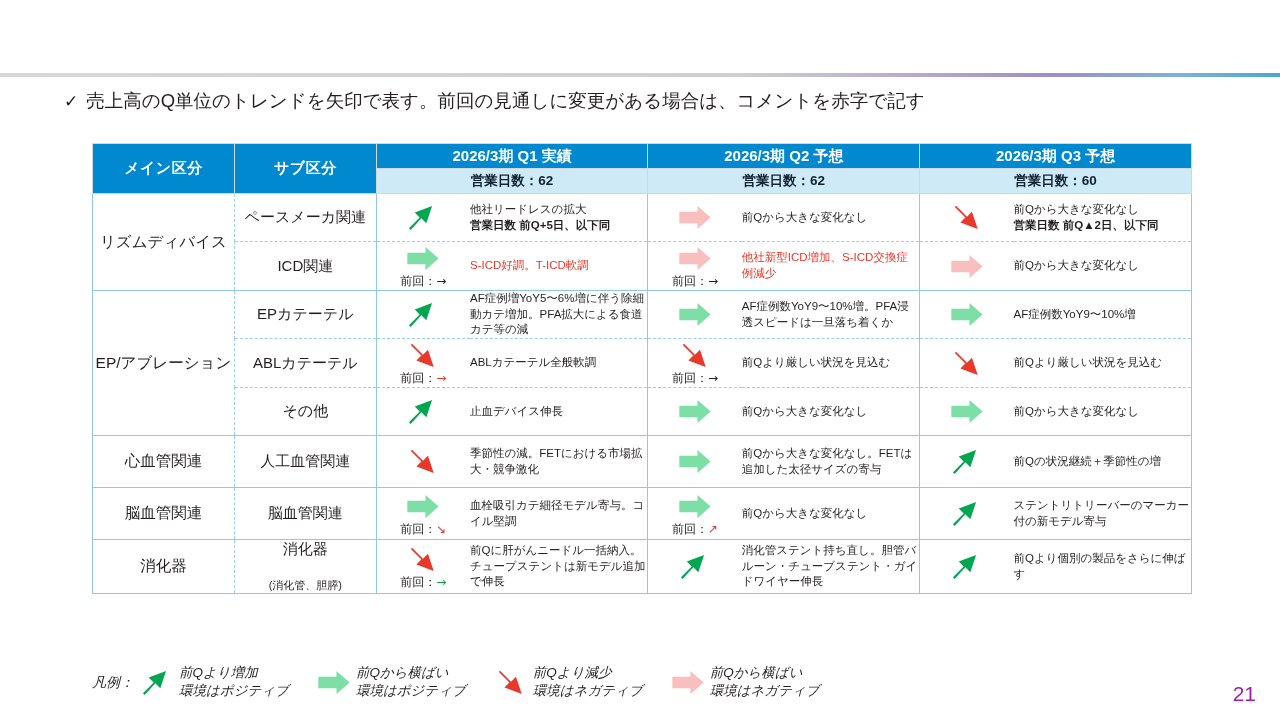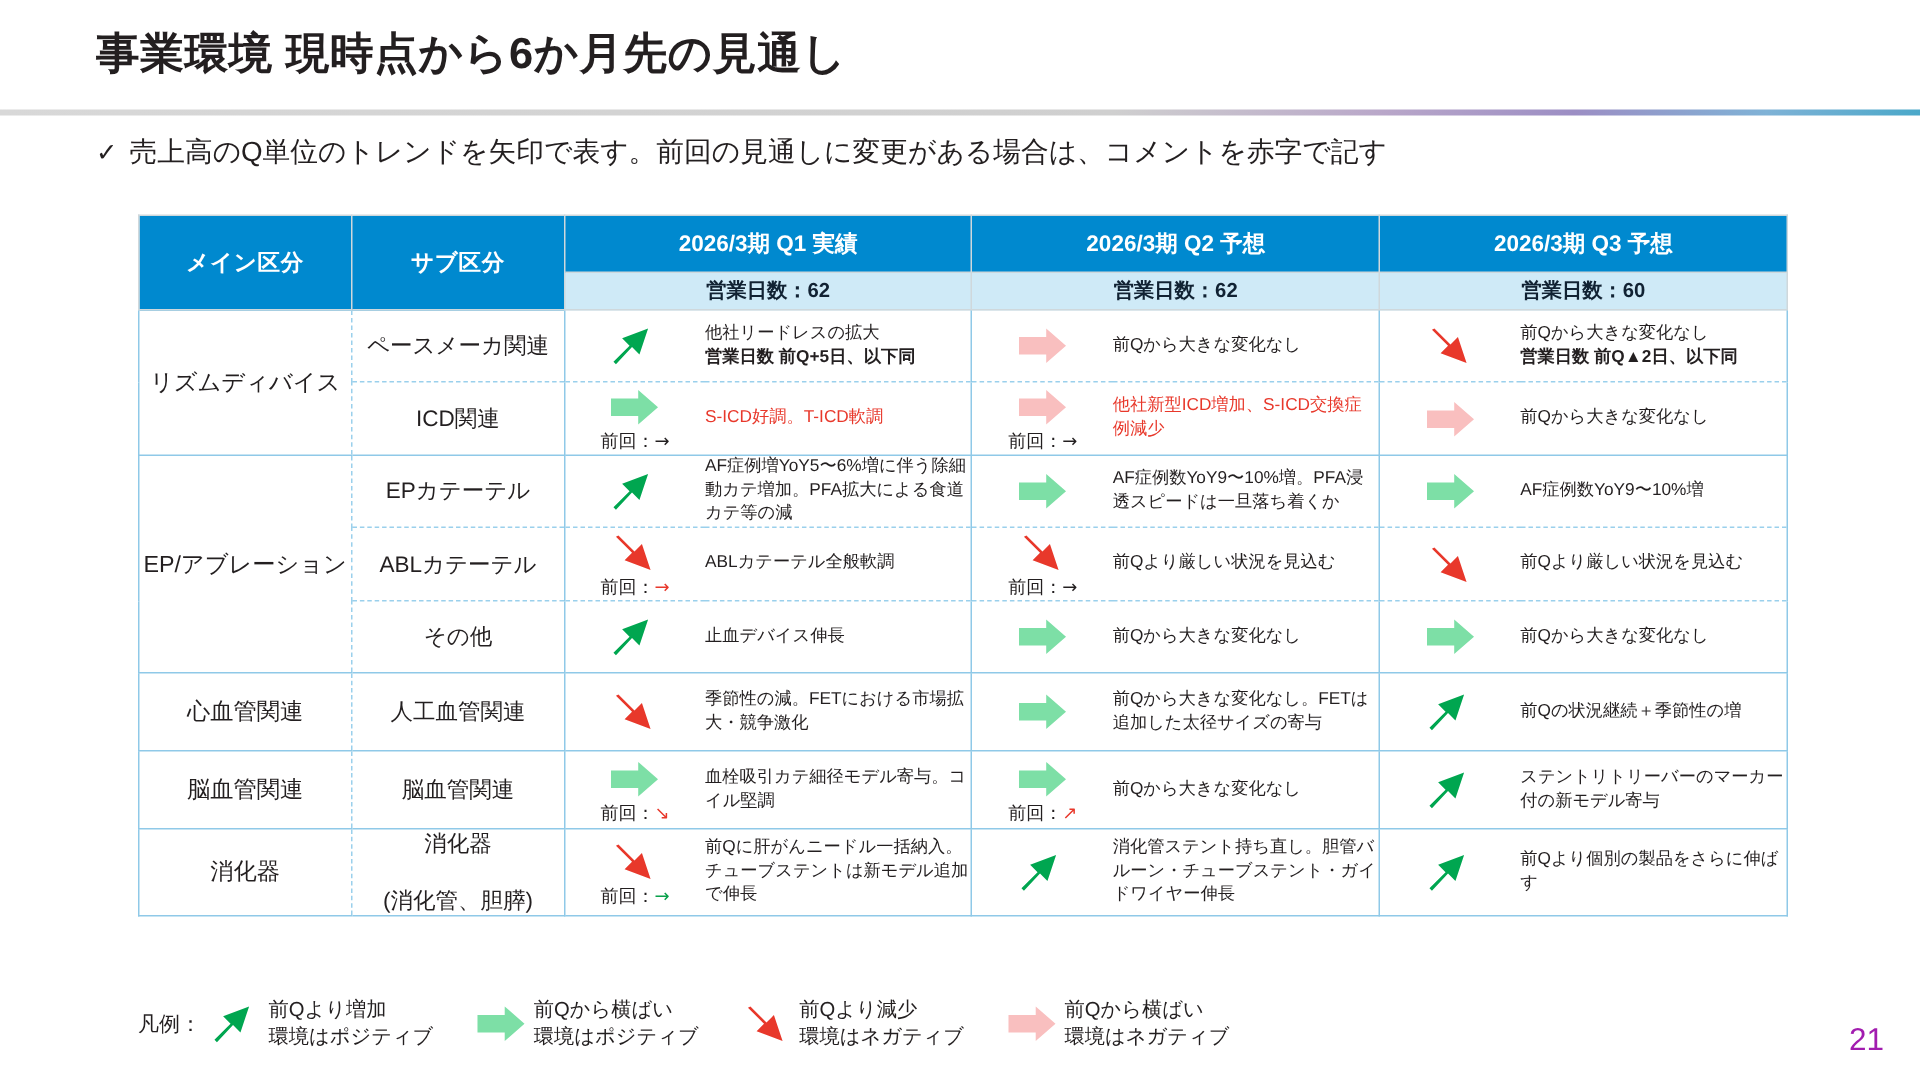--- a/index.html
+++ b/index.html
@@ -57,21 +57,21 @@
   }
   .th-main {
     background: #0089cf; color: #ffffff;
     font-size: 15px; font-weight: bold; 
     height: 31px; letter-spacing: 0.5px;
     border: 1px solid #0089cf;
   }
   .th-quarter {
     background: #0089cf; color: #ffffff;
     font-size: 15px; font-weight: bold; text-align: center;
-    height: 38px; border: 1px solid #0089cf;
+    height: 25px; border: 1px solid #0089cf;
   }
   .th-days {
     background: #cfeaf7; color: #123; font-size: 13.5px;
     text-align: center; height: 25px; border: 1px solid #b5dcef;
   }
 
   .cat-cell {
     font-size: 15.5px; text-align: center; color: #231f20;
     border-left: 1px solid #8fc9e8 !important;
     border-right: 1px dashed #9ad0ec !important;
@@ -79,21 +79,21 @@
     border-bottom: 1px solid #8fc9e8 !important;
   }
   .sub-cell {
     font-size: 15px; text-align: center; color: #231f20;
     border-right: 1px solid #8fc9e8 !important;
     border-top: 1px dashed #9ad0ec !important;
     border-bottom: 1px dashed #9ad0ec !important;
     border-left: 1px dashed #9ad0ec !important;
     padding: 2px 4px;
   }
-  .sub-cell .sub-note { display:block; font-size: 15px; margin-top: 19px; }
+  .sub-cell .sub-note { display:block; font-size: 11px; margin-top: 19px; }
 
   .arrow-cell {
     width: 78px; text-align: center; position: relative;
     border-left: 1px solid #8fc9e8 !important;
     border-right: none !important;
     border-top: 1px dashed #9ad0ec !important;
     border-bottom: 1px dashed #9ad0ec !important;
   }
   .comment-cell {
     font-size: 11.5px; line-height: 1.35; color: #231f20;
@@ -114,41 +114,40 @@
   .prev-label .pa.red { color: #e8382b; }
   .prev-label .pa.green { color: #0aa14b; }
 
   .grp-top td { border-top: 1px solid #8fc9e8 !important; }
   .grp-bot td { border-bottom: 1px solid #8fc9e8 !important; }
   svg.arrow-svg { display: block; margin: 0 auto; }
 
   
   .legend {
     position: absolute; left: 92px; top: 664px; width: 1110px;
-    display: flex; align-items: flex-start;
+    display: flex; align-items: flex-start; font-style: italic;
   }
   .legend-label {
     font-size: 14px; color: #231f20; margin-right: 4px; padding-top: 10px;
     white-space: nowrap;
   }
   .legend-item {
     display: flex; align-items: center; gap: 3px; margin-right: 26px;
   }
   .legend-text { font-size: 13.5px; line-height: 1.35; white-space: nowrap; }
 
   .page-num {
     position: absolute; right: 24px; bottom: 14px;
     font-size: 21px; color: #a21caf;
   }
 </style>
 </head>
 <body>
 
 <div class="header">
-  <div class="title">事業環境 現時点から6か月先の見通し</div>
   <div class="header-rule"></div>
 </div>
 
 <div class="subtitle">
   <span class="check">✓</span><span>売上高のQ単位のトレンドを矢印で表す。前回の見通しに変更がある場合は、コメントを赤字で記す</span>
 </div>
 
 <div class="table-wrap">
   <table class="matrix">
     <colgroup>

